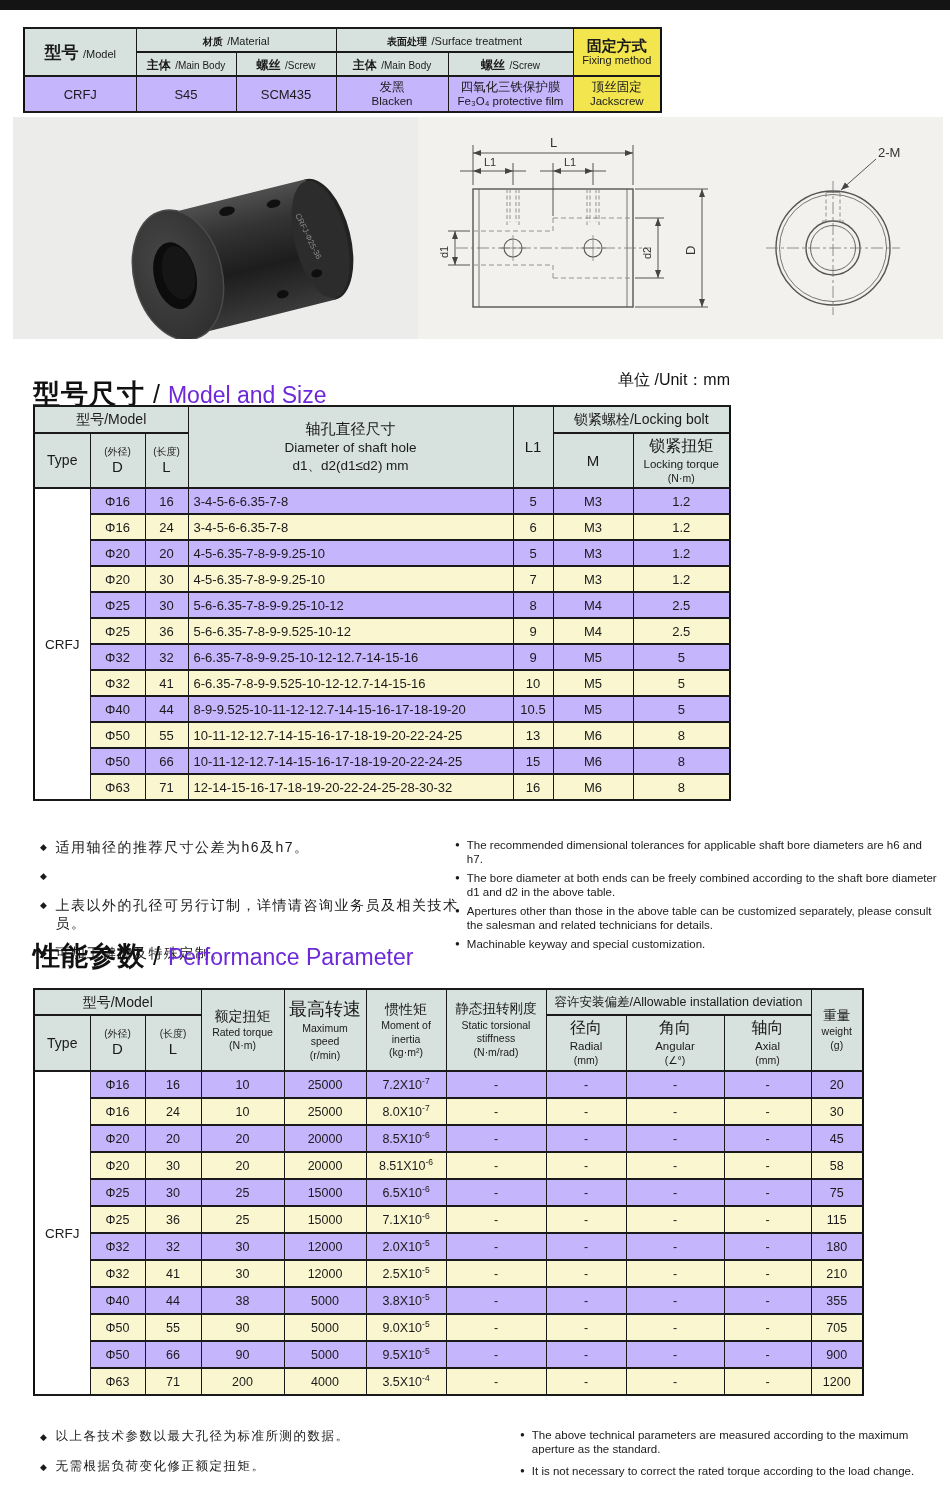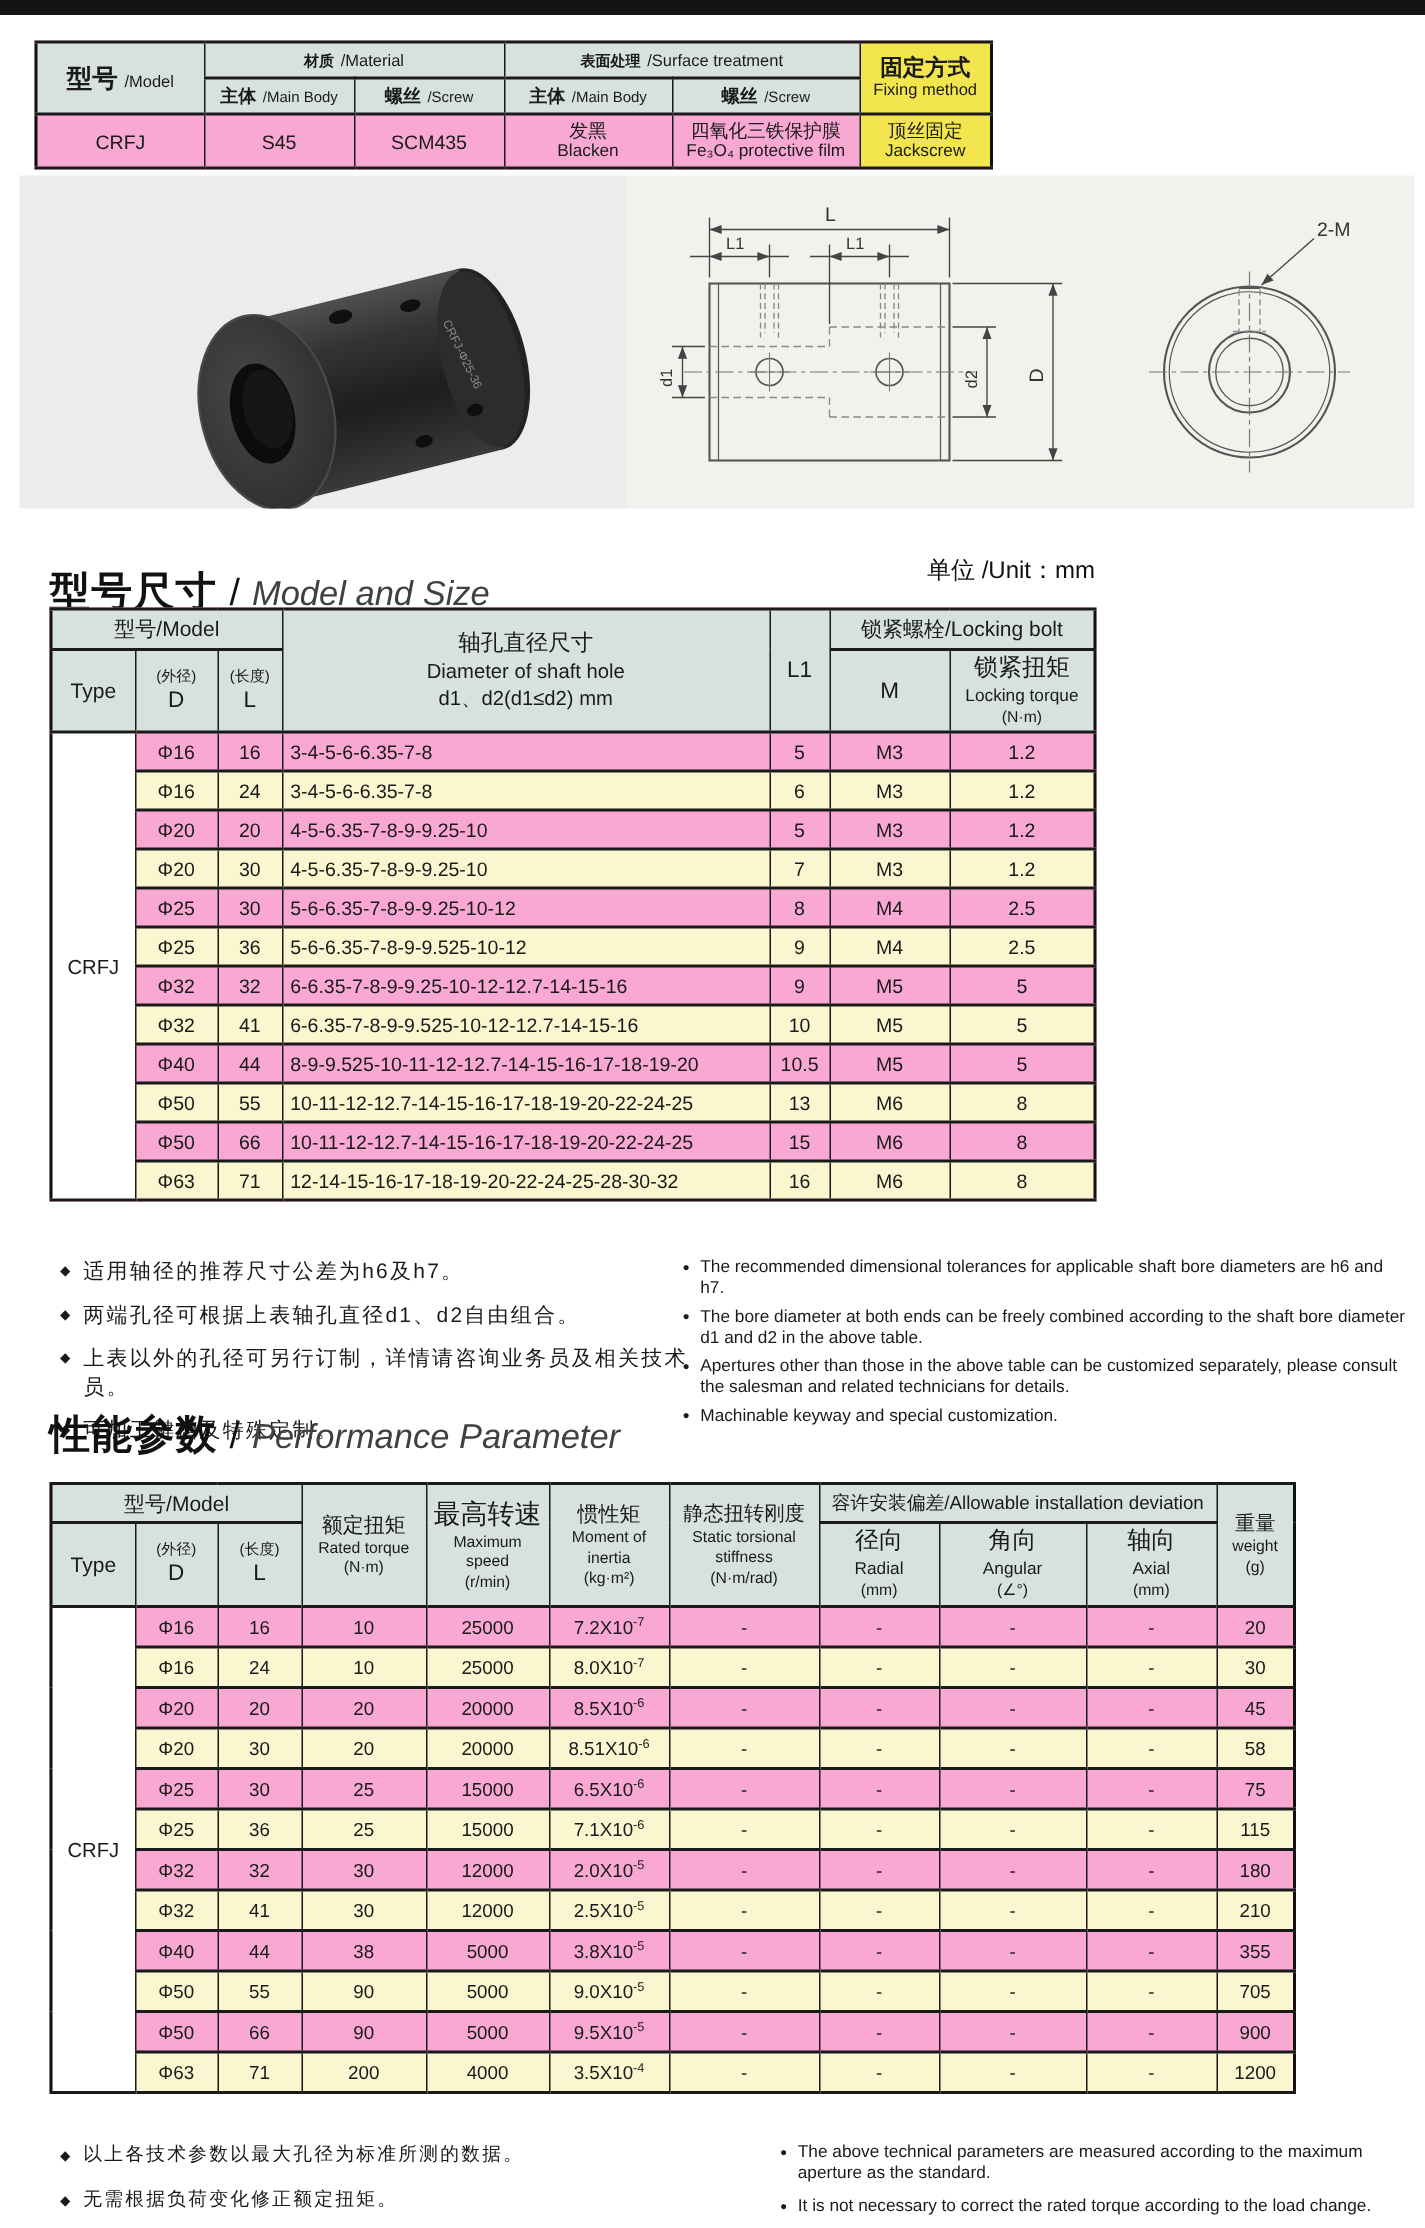--- a/index.html
+++ b/index.html
@@ -2,21 +2,21 @@
 <html><head>
 <meta charset="utf-8">
 <style>
   * { margin:0; padding:0; box-sizing:border-box; }
   body { background:#ffffff; font-family:"Liberation Sans", sans-serif; color:#1a1a1a; }
   .page { position:relative; width:950px; height:1485px; background:#ffffff; overflow:hidden; }
 
   .topbar { position:absolute; left:0; top:0; width:950px; height:10px; background:#141414; }
 
   
-  table { border-collapse:collapse; table-layout:fixed; background:#f9a8d4; }
+  table { border-collapse:collapse; table-layout:fixed; background:#c4b5fd; }
   .spec { position:absolute; left:23px; top:27px; width:637px; border:2px solid #111; }
   .spec td { border:1px solid #1a1a1a; border-top-width:2px; border-bottom-width:2px;
              text-align:center; vertical-align:middle; padding:1px 2px; }
   .hdr { background:#d7e2de; }
   .zh-big { font-size:17px; font-weight:bold; }
   .en-small { font-size:11px; }
   .zh-mid { font-size:10px; font-weight:bold; }
   .fixcell { background:#f2e54e; }
   .fix-zh { font-size:15px; font-weight:bold; display:block; line-height:1.1; }
   .fix-en { font-size:11px; display:block; line-height:1.1; }
@@ -26,21 +26,21 @@
 
   
   .imgband { position:absolute; left:13px; top:117px; width:930px; height:222px; }
   .photo-area { position:absolute; left:0; top:0; width:405px; height:222px; background:#ececea; }
   .draw-area { position:absolute; left:405px; top:0; width:525px; height:222px; background:#f2f1ee; }
 
   
   .sec-title { position:absolute; display:flex; align-items:baseline; gap:8px; }
   .sec-zh { font-size:27px; font-weight:bold; color:#111; letter-spacing:1px; }
   .sec-slash { font-size:25px; color:#111; }
-  .sec-en { font-size:23px; color:#404040;font-style:italic; }
+  .sec-en { font-size:23px; color:#6d28d9; }
   .unit-label { position:absolute; left:560px; top:370px; width:170px; text-align:right; font-size:16px; color:#111; }
 
   
   .dtable { border:2px solid #111; }
   .dtable td { border:1px solid #1a1a1a; border-top-width:2px; border-bottom-width:2px;
                text-align:center; vertical-align:middle; padding:1px 2px; font-size:13px; }
   .dtable .hdr { background:#d7e2de; }
   .dtable tr.alt td { background:#faf7d0; }
   .dtable td.type-cell { background:#ffffff; font-size:13.5px; }
   .dtable td.left { text-align:left; padding-left:5px;margin-top:24px; }
@@ -442,21 +442,20 @@
       </tbody>
   </table>
 
   <div class="notes note-zh" style="left:40px; top:838px; width:420px;">
     <div class="note-item">
         <span class="bullet bullet-zh">◆</span>
         <span>适用轴径的推荐尺寸公差为h6及h7。</span>
       </div>
     <div class="note-item">
         <span class="bullet bullet-zh">◆</span>
-        <span>两端孔径可根据上表轴孔直径d1、d2自由组合。</span>
       </div>
     <div class="note-item">
         <span class="bullet bullet-zh">◆</span>
         <span>上表以外的孔径可另行订制，详情请咨询业务员及相关技术员。</span>
       </div>
     <div class="note-item">
         <span class="bullet bullet-zh">◆</span>
         <span>可加工键槽及特殊定制。</span>
       </div>
   </div>

